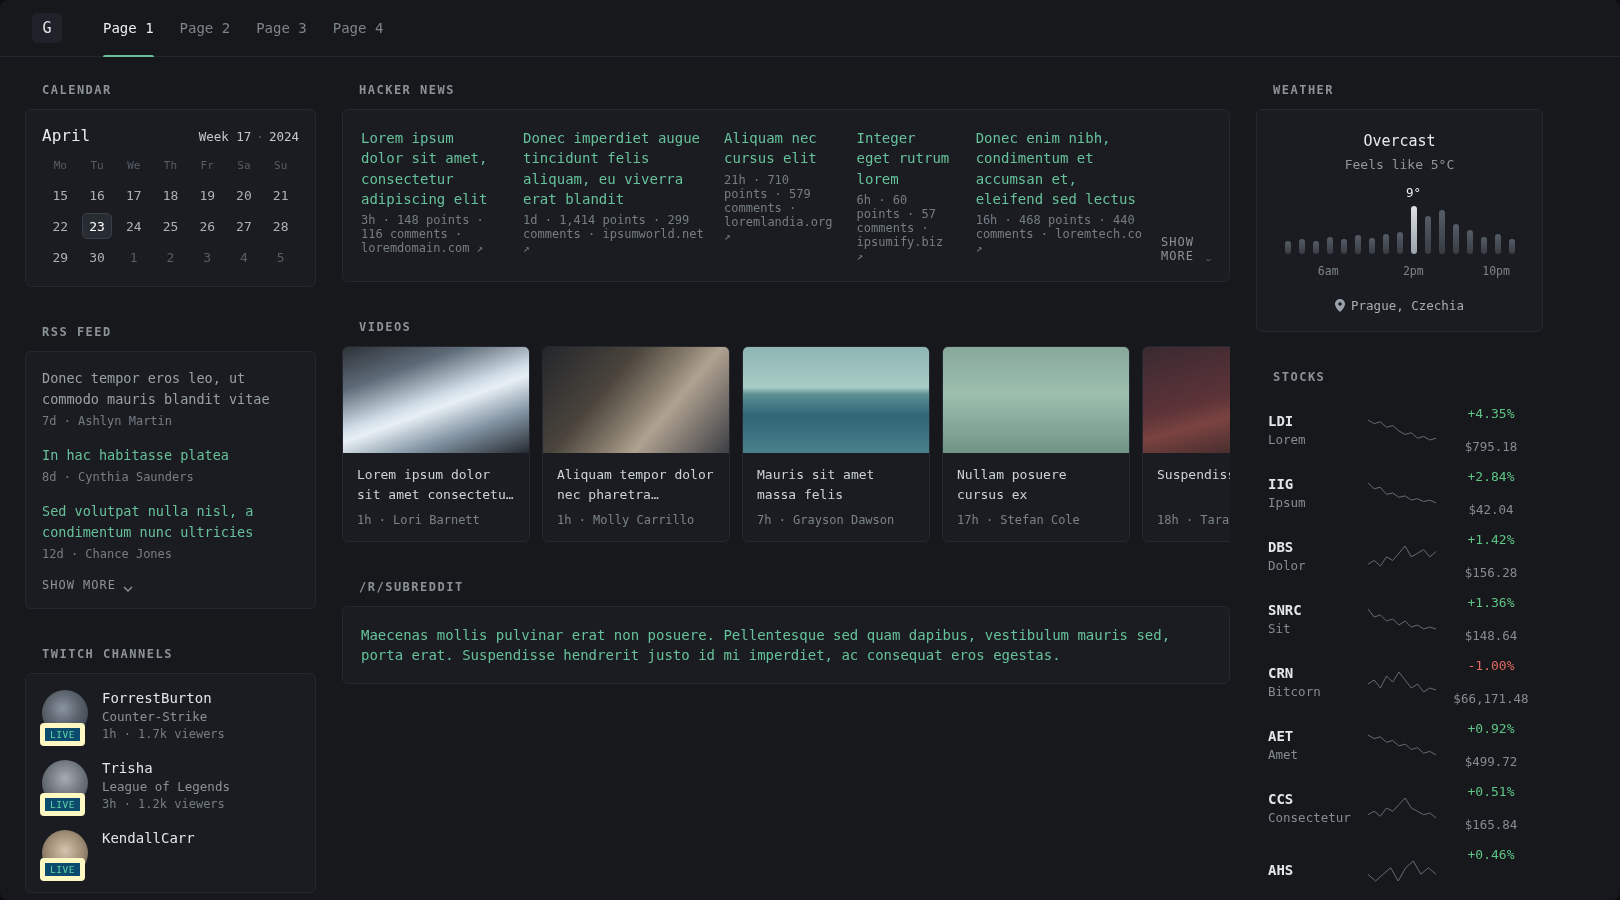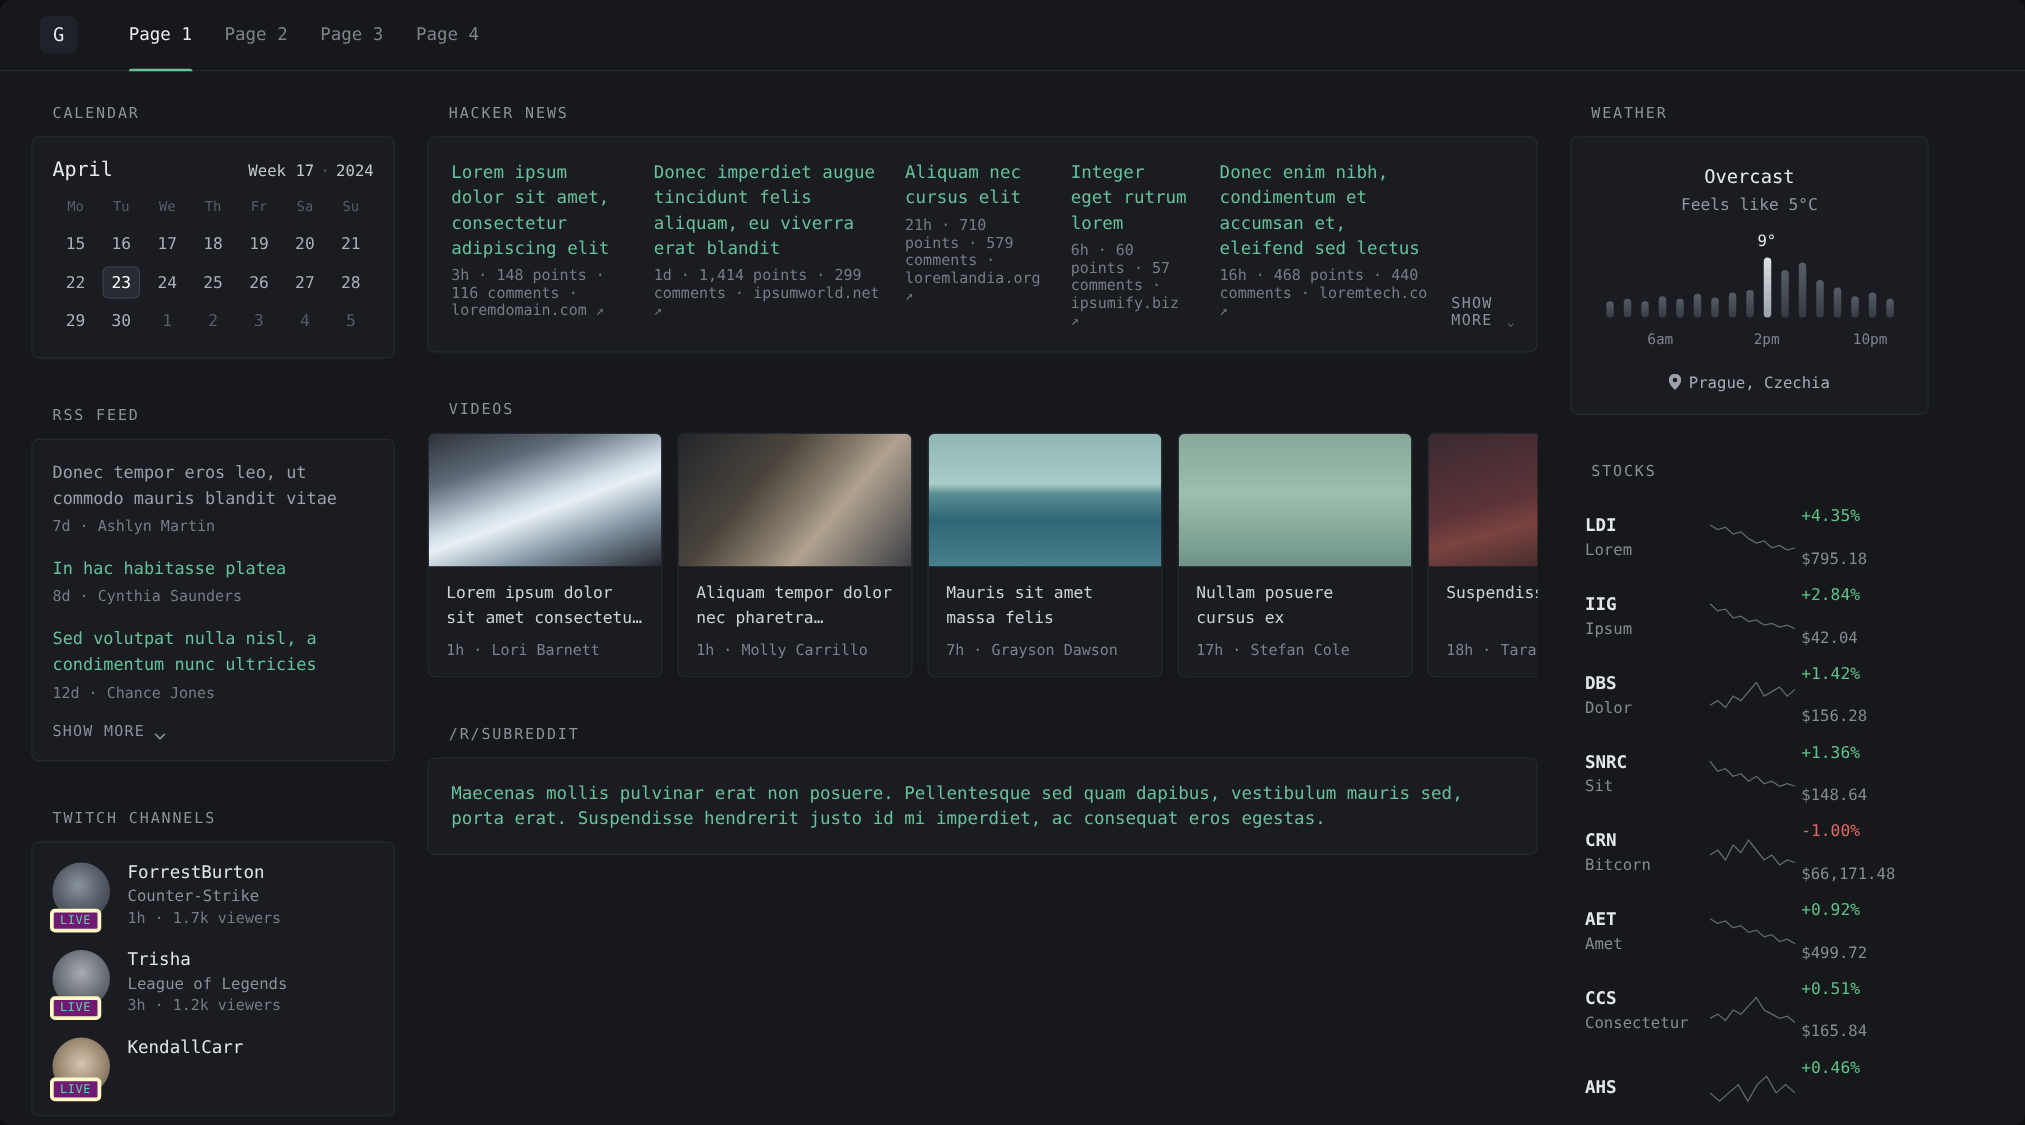--- a/index.html
+++ b/index.html
@@ -13,21 +13,21 @@
         justify-content:center;font-size:15px;color:#e3e6ea;margin-right:28px;cursor:pointer}
   .tabs{display:flex;height:57px}
   .tab{display:flex;align-items:center;padding:0 13px;font-size:14px;color:#7d848c;position:relative;cursor:pointer}
   .tab.active{color:#eceef1}
   .tab.active::after{content:"";position:absolute;left:13px;right:13px;bottom:0;height:2px;
         background:var(--accent,#67c29b);border-radius:2px 2px 0 0}
   
   .content{display:grid;grid-template-columns:291px 888px 287px;column-gap:26px;
         padding:26px 0 0 25px;height:843px;overflow:hidden;align-items:start}
   .widget+.widget{margin-top:38px}
-  .wtitle{font-size:12px;font-weight:normal;letter-spacing:1.5px;color:#8b9299;margin:0 0 12px 17px}
+  .wtitle{font-size:12px;font-weight:bold;letter-spacing:1.5px;color:#8b9299;margin:0 0 12px 17px}
   .card{background:#1a1c21;border:1px solid #252830;border-radius:6px}
   .meta{font-size:12px;color:#757d84;margin-top:4px}
   .tone-muted{color:#99a1a8}
   .tone-accent{color:var(--accent,#67c29b)}
   .show-more{font-size:12px;letter-spacing:1px;color:#8b9299;display:flex;align-items:flex-end;gap:7px;cursor:pointer}
   .arrow{color:#757d84;font-size:11px}
   .domain{color:#757d84;cursor:pointer}
   
   .cal{padding:16px}
   .cal-head{display:flex;justify-content:space-between;align-items:baseline;margin-bottom:14px}
@@ -40,21 +40,21 @@
   .cal-day.dim{color:#575e66}
   .cal-day.current{background:#272b32;border:1px solid #3a4048;color:#ffffff}
   
   .feed{padding:16px;display:flex;flex-direction:column;gap:17px}
   .feed-item .t{font-size:13.5px;line-height:1.55;cursor:pointer}
   
   .channels{padding:16px;display:flex;flex-direction:column;gap:19px}
   .channel{display:flex;gap:14px;cursor:pointer}
   .avatar-wrap{position:relative;flex:none;width:46px}
   .avatar{width:46px;height:46px;border-radius:50%}
-  .live{position:absolute;left:-2px;bottom:-5px;background:#701a75;color:#5ed3a3;border:3px solid #fef9c3;
+  .live{position:absolute;left:-2px;bottom:-5px;background:#0c4a6e;color:#5ed3a3;border:5px solid #fef9c3;
         font-size:9.5px;letter-spacing:.5px;padding:1px 5px;border-radius:4px}
   .ch-name{font-size:14px;color:#e2e5e9}
   .ch-game{font-size:12.5px;color:#8a9198;margin-top:3px}
   .ch-meta{font-size:12px;color:#757d84;margin-top:3px}
   
   .hn{padding:18px;display:flex;gap:19px}
   .hn-item .t{font-size:14px;line-height:1.45;color:var(--accent,#67c29b);cursor:pointer}
   .hn .show-more{margin-top:2px}
   
   .videos{display:flex;gap:12px;overflow:hidden;width:888px}
@@ -73,21 +73,21 @@
   .wbar-label{position:absolute;top:-21px;left:50%;transform:translateX(-50%);font-size:12.5px;color:#e8ebee}
   .w-times{position:relative;height:14px;margin:10px auto 0;width:230px;font-size:11.5px;color:#7d848c}
   .w-times span{position:absolute;transform:translateX(-50%);top:0}
   .w-loc{margin-top:20px;font-size:12.5px;color:#a6adb4;display:flex;justify-content:center;align-items:center;gap:6px}
   
   .stocks-list{display:flex;flex-direction:column}
   .stock{display:grid;grid-template-columns:95px 1fr 100px;align-items:center;padding:10px 2px 10px 12px;height:63px;cursor:pointer}
   .s-sym{font-size:14px;font-weight:bold;color:#e4e7ea}
   .s-name{font-size:12.5px;color:#848b92;margin-top:3px}
   .s-spark{justify-self:center;line-height:0}
-  .s-right{text-align:left}
+  .s-right{text-align:center}
   .s-change{font-size:13px}
   .s-change.up{color:var(--positive,#5ec487)}
   .s-change.down{color:var(--negative,#df6a60)}
   .s-price{font-size:12.5px;color:#848b92;margin-top:18px;min-height:15px}
 </style>
 </head>
 <body>
 
 <div class="page">
 

